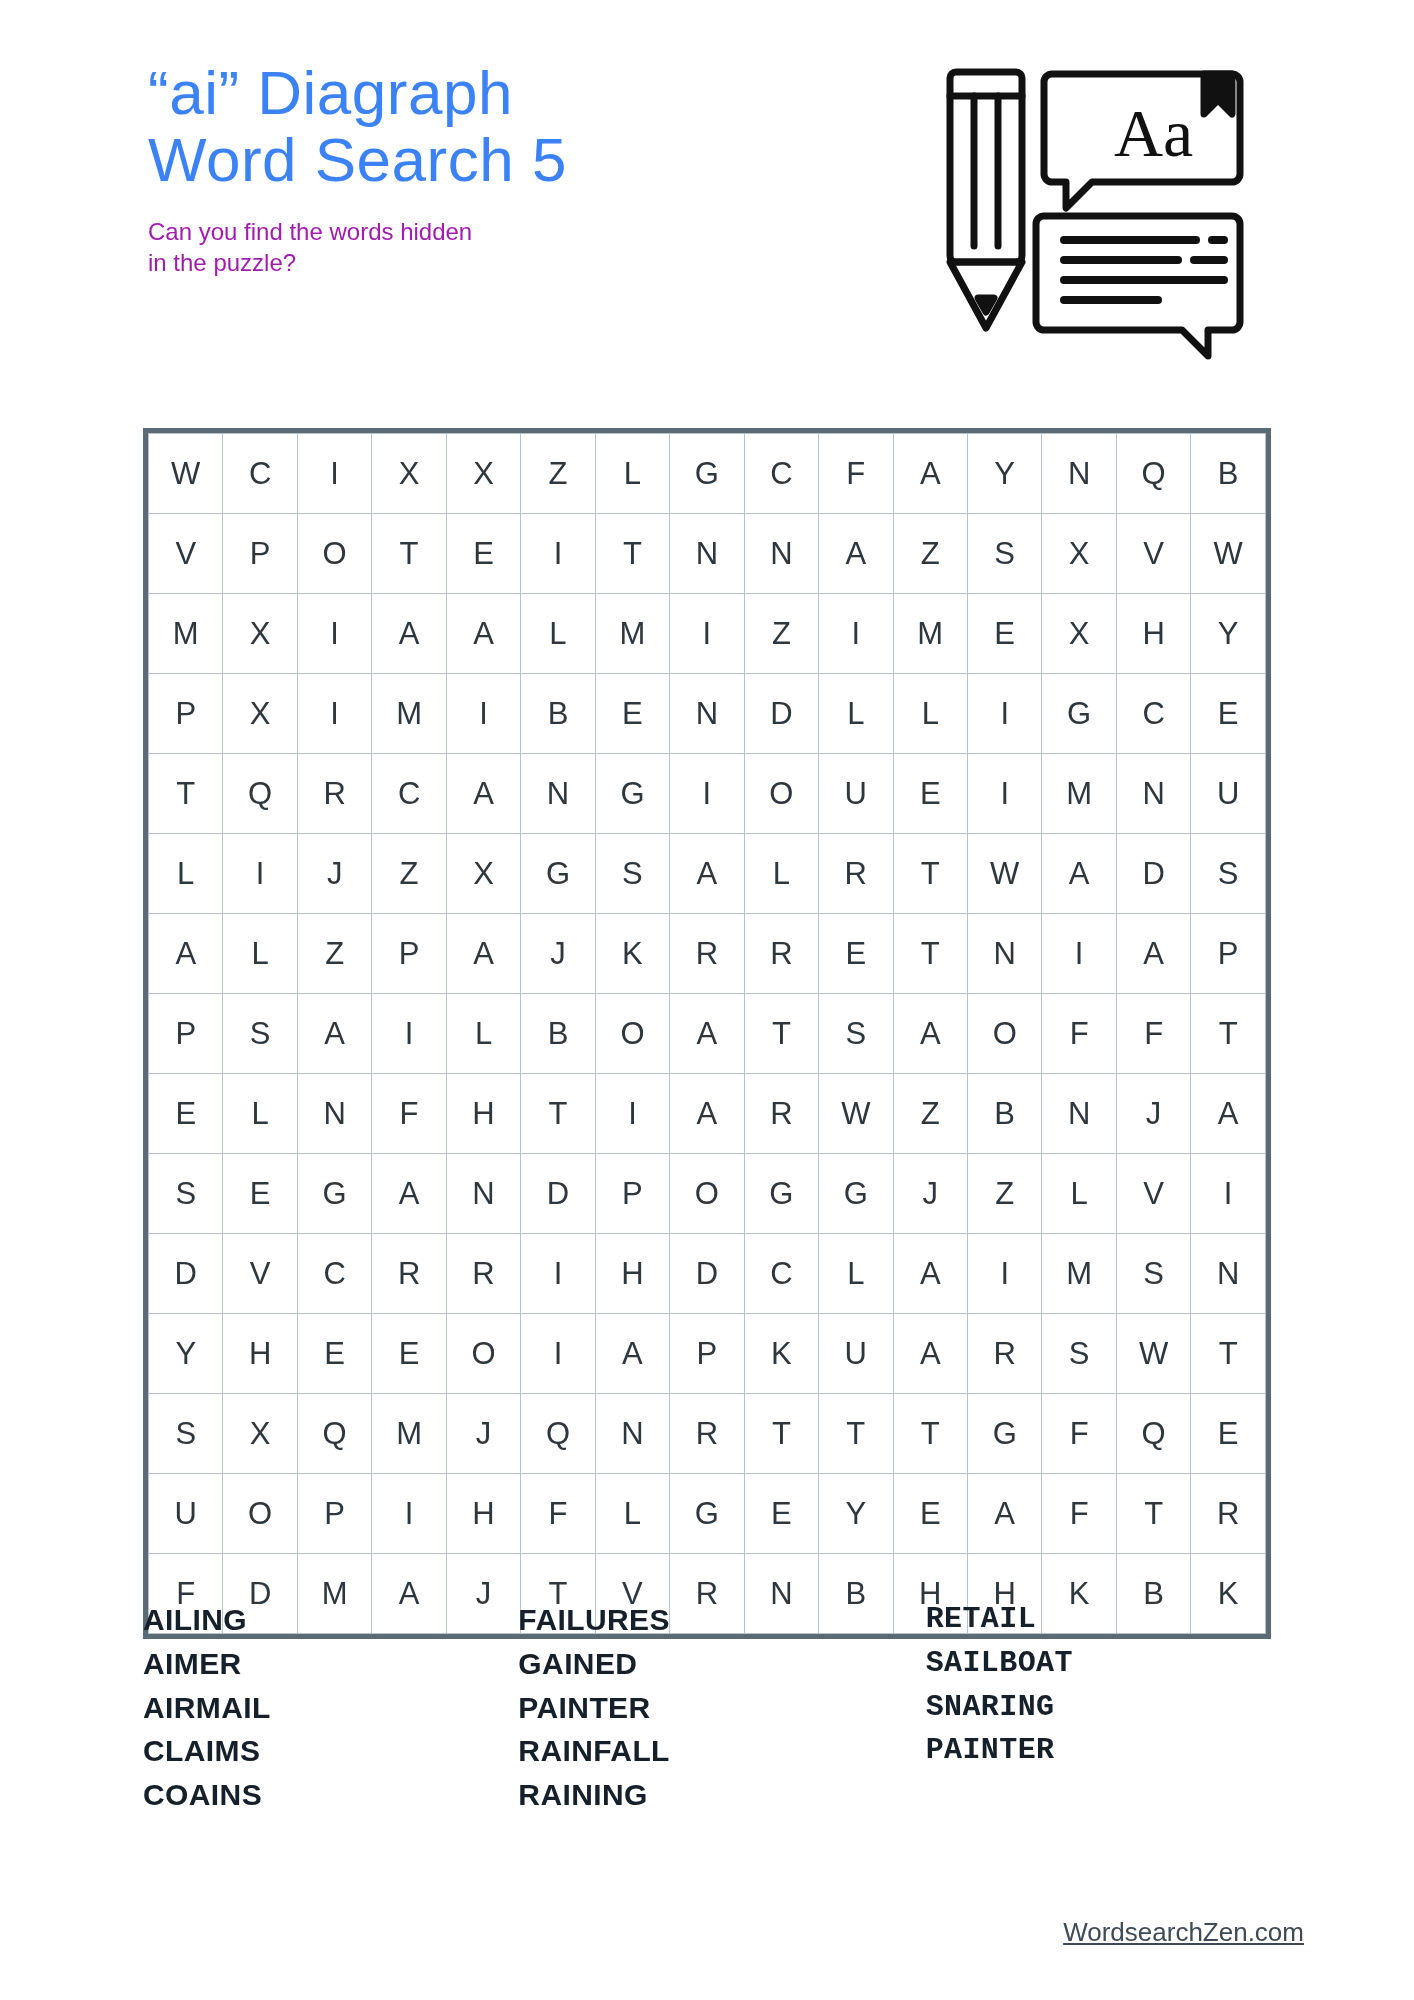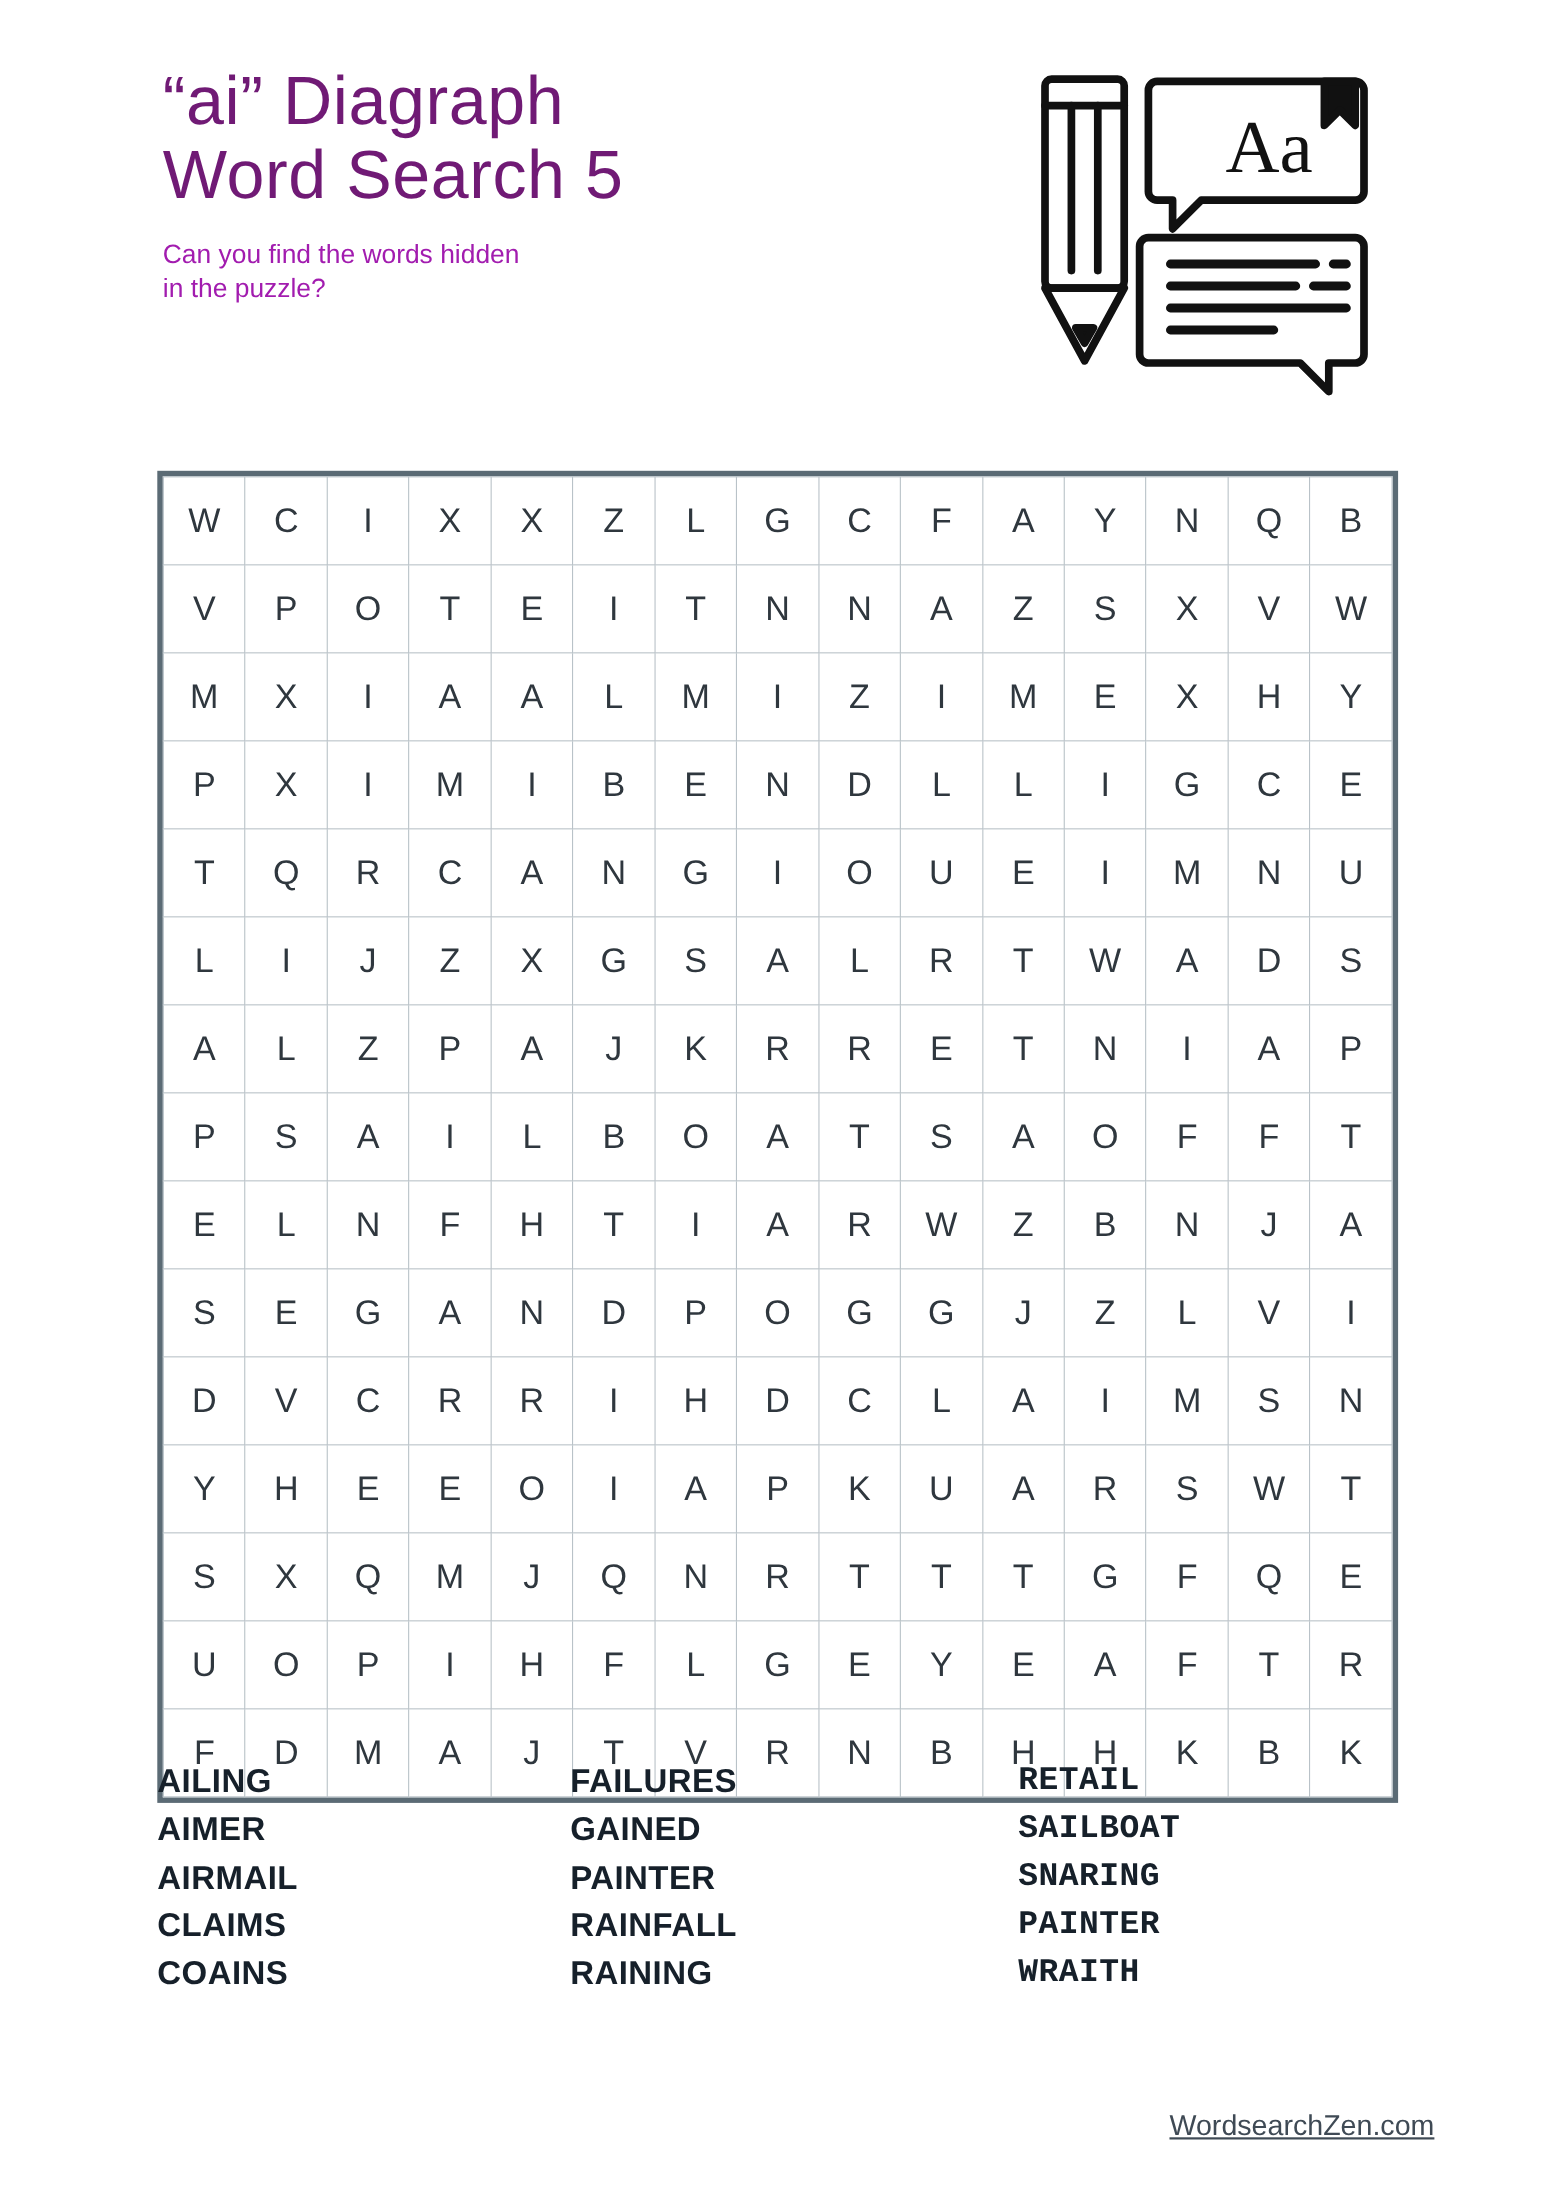--- a/index.html
+++ b/index.html
@@ -32,21 +32,21 @@
   .title-block {
     position: absolute;
     left: 0;
     top: 0;
     width: 720px;
   }
   .title {
     font-size: 62px;
     line-height: 1.08;
     font-weight: 400;
-    color: #701a75;
+    color: #3b82f6;
     letter-spacing: 0.5px;
     margin: 0;
     white-space: pre-line;
   }
   .subtitle {
     margin-top: 22px;
     font-size: 24px;
     line-height: 1.3;
     color: #a21caf;
     white-space: pre-line;
@@ -442,19 +442,18 @@
       <div class="word">GAINED</div>
       <div class="word">PAINTER</div>
       <div class="word">RAINFALL</div>
       <div class="word">RAINING</div>
     </div>
     <div class="wl-col">
       <div class="word">RETAIL</div>
       <div class="word">SAILBOAT</div>
       <div class="word">SNARING</div>
       <div class="word">PAINTER</div>
-      <div class="word">WRAITH</div>
     </div>
   </div>
 
   <div class="footer">WordsearchZen.com</div>
 
 </div>
 
 </body></html>

